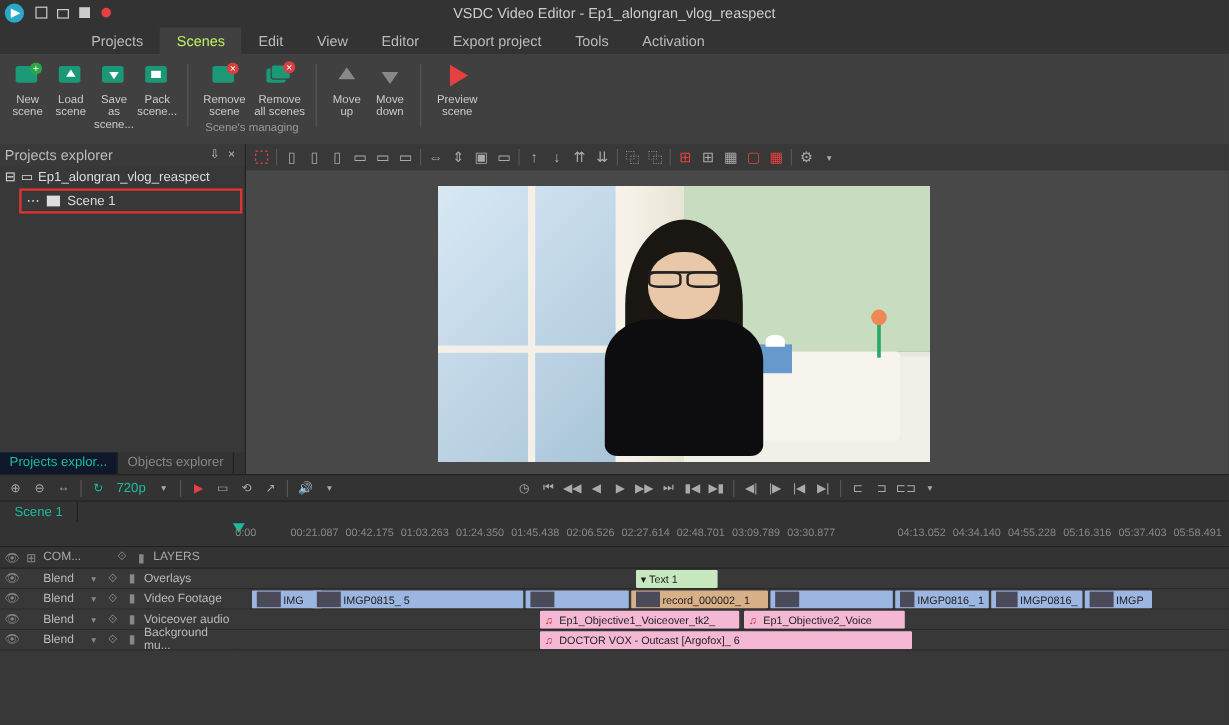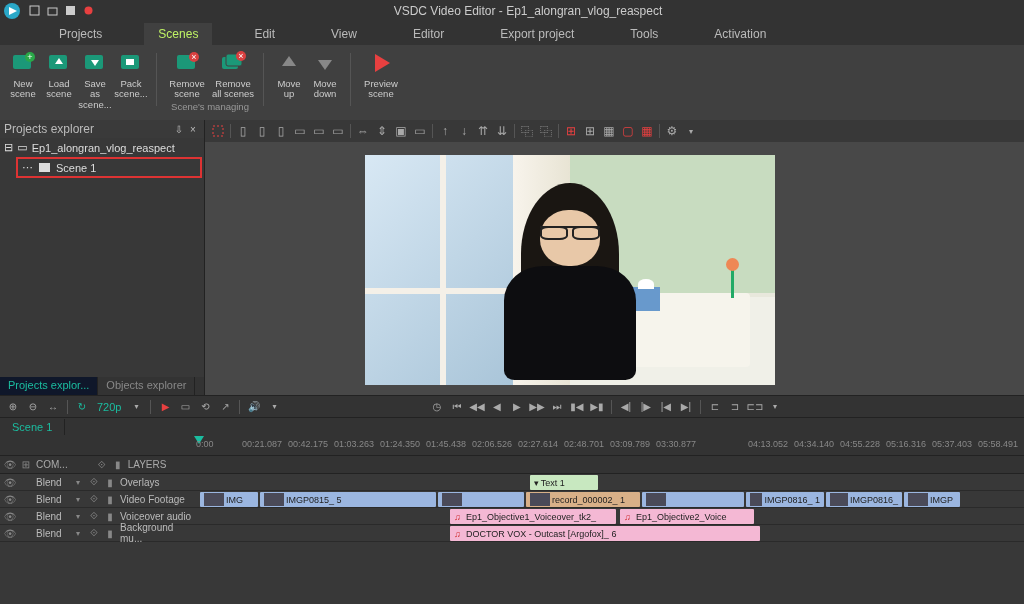--- a/index.html
+++ b/index.html
@@ -1,22 +1,22 @@
 <!DOCTYPE html>
 <html><head>
 <meta charset="utf-8">
 <style>
 * { margin: 0; padding: 0; box-sizing: border-box; font-family: "Segoe UI", Arial, sans-serif; }
 body { width: 1024px; height: 604px; background: #383838; color: #ccc; font-size: 11px; overflow: hidden; }
 .titlebar { height: 21px; background: #333; display: flex; align-items: center; position: relative; }
 .titlebar .logo { width: 20px; height: 20px; margin-left: 2px; display: flex; align-items: center; justify-content: center; }
 .titlebar .tb-icons { display: flex; margin-left: 6px; gap: 6px; }
 .titlebar .tb-icon { width: 12px; height: 12px; display: flex; align-items: center; justify-content: center; }
-.titlebar .title { position: absolute; left: 50%; transform: translateX(-50%); font-size: 12px; color: #ccc; margin-left: 16px; }
-.menubar { height: 24px; background: #333; display: flex; align-items: flex-end; padding-left: 45px; gap: 28px; }
+.titlebar .title { position: absolute; left: 50%; transform: translateX(-50%); font-size: 12px; color: #ccc; }
+.menubar { height: 24px; background: #333; display: flex; align-items: flex-end; padding-left: 62px; }
 .menu-item { padding: 4px 14px 4px; font-size: 12px; color: #bbb; cursor: pointer; }
 .menu-item.active { background: #404040; color: #bef264; }
 .ribbon { height: 75px; background: #404040; display: flex; padding: 4px 6px 0; gap: 4px; }
 .ribbon-group { display: flex; flex-direction: column; align-items: center; }
 .ribbon-group .btns { display: flex; gap: 2px; }
 .ribbon-btn { width: 34px; display: flex; flex-direction: column; align-items: center; cursor: pointer; }
 .ribbon-btn.wide { width: 44px; }
 .ribbon-btn .ic { width: 28px; height: 28px; display: flex; align-items: center; justify-content: center; }
 .ribbon-btn .lbl { font-size: 9.5px; text-align: center; line-height: 1.1; margin-top: 2px; }
 .ribbon-group .grp-lbl { font-size: 9.5px; color: #999; margin-top: 1px; }
@@ -430,21 +430,21 @@
         <div class="track-head">
           <span class="th-ic">👁</span>
           <span class="th-ic"> </span>
           <span class="th-blend">Blend</span>
           <span class="th-ic" style="font-size:8px">▾</span>
           <span class="th-ic">⟐</span>
           <span class="th-ic">▮</span>
           <span class="th-name">Video Footage</span>
         </div>
         <div class="track-body">
-          <div class="clip video" style="left: 4px; width: 58px; text-align: center;"><span class="thumb"></span>IMG</div>
+          <div class="clip video" style="left: 14px; width: 58px; text-align: center;"><span class="thumb"></span>IMG</div>
           <div class="clip video" style="left: 64px; width: 176px;"><span class="thumb"></span>IMGP0815_ 5</div>
           <div class="clip video" style="left: 242px; width: 86px;">
             <span class="thumb"></span>
           </div>
           <div class="clip video rec" style="left: 330px; width: 114px;"><span class="thumb"></span>record_000002_ 1</div>
           <div class="clip video" style="left: 446px; width: 102px;">
             <span class="thumb"></span>
           </div>
           <div class="clip video" style="left: 550px; width: 78px;"><span class="thumb"></span>IMGP0816_ 1</div>
           <div class="clip video" style="left: 630px; width: 76px;"><span class="thumb"></span>IMGP0816_</div>

